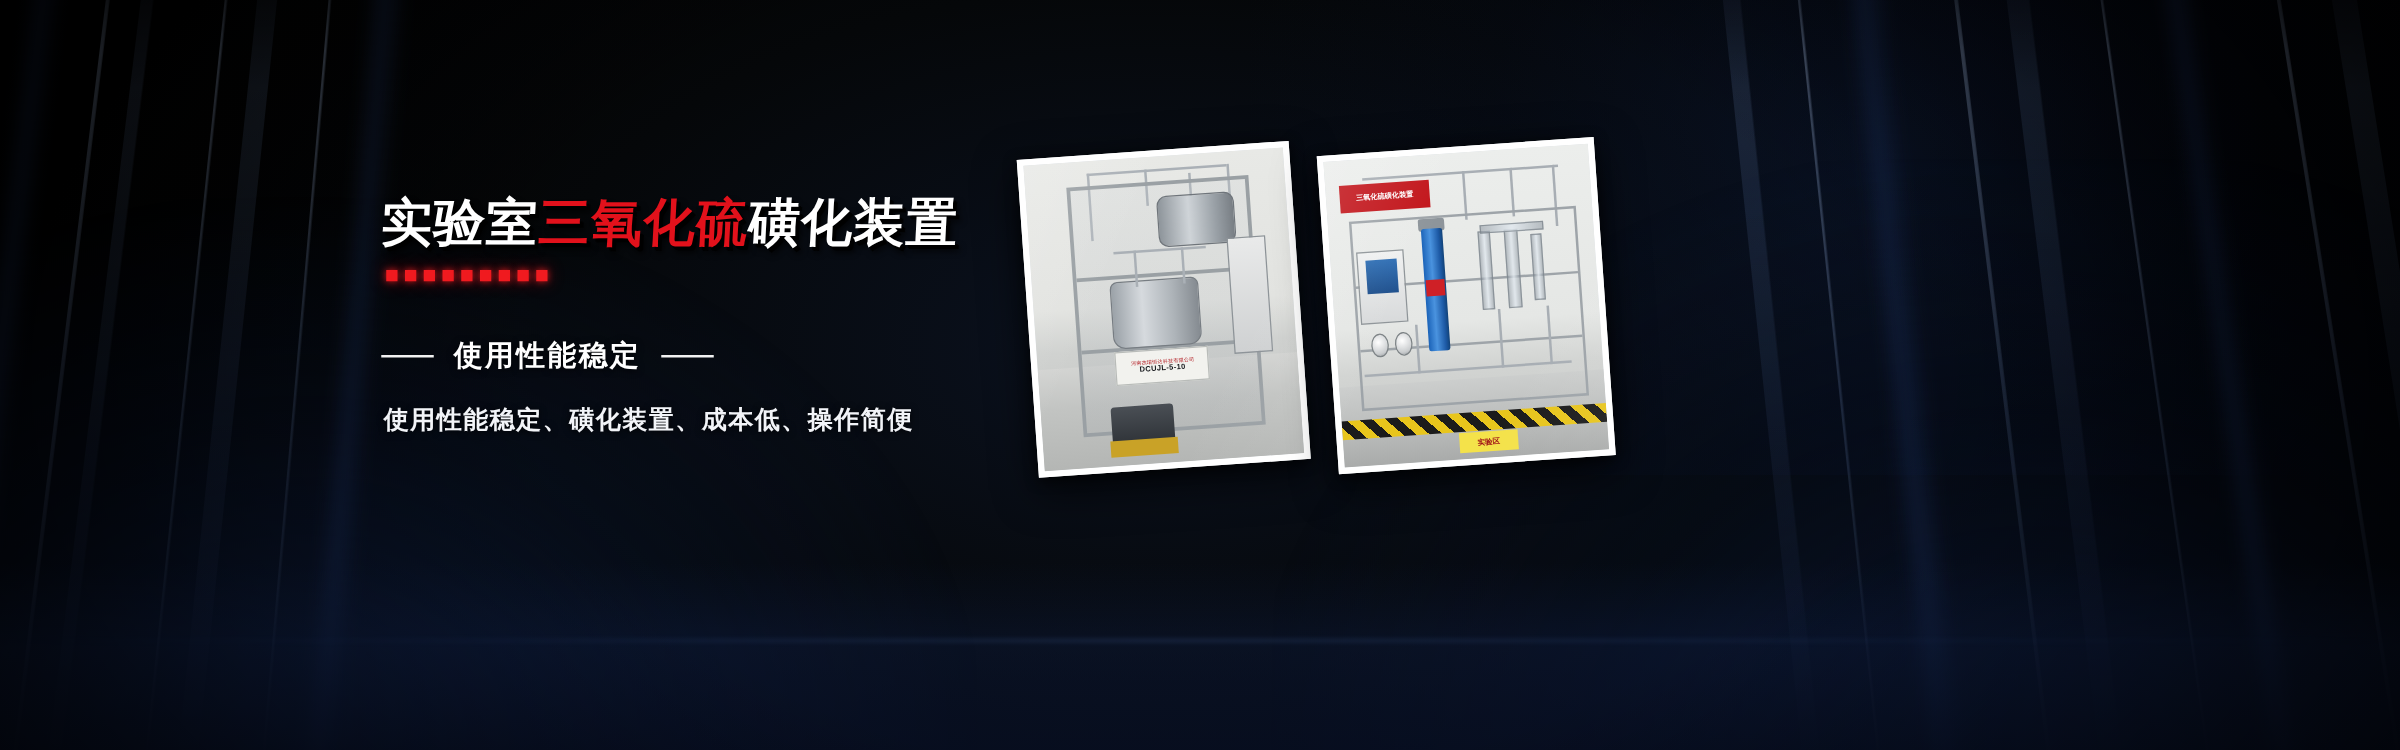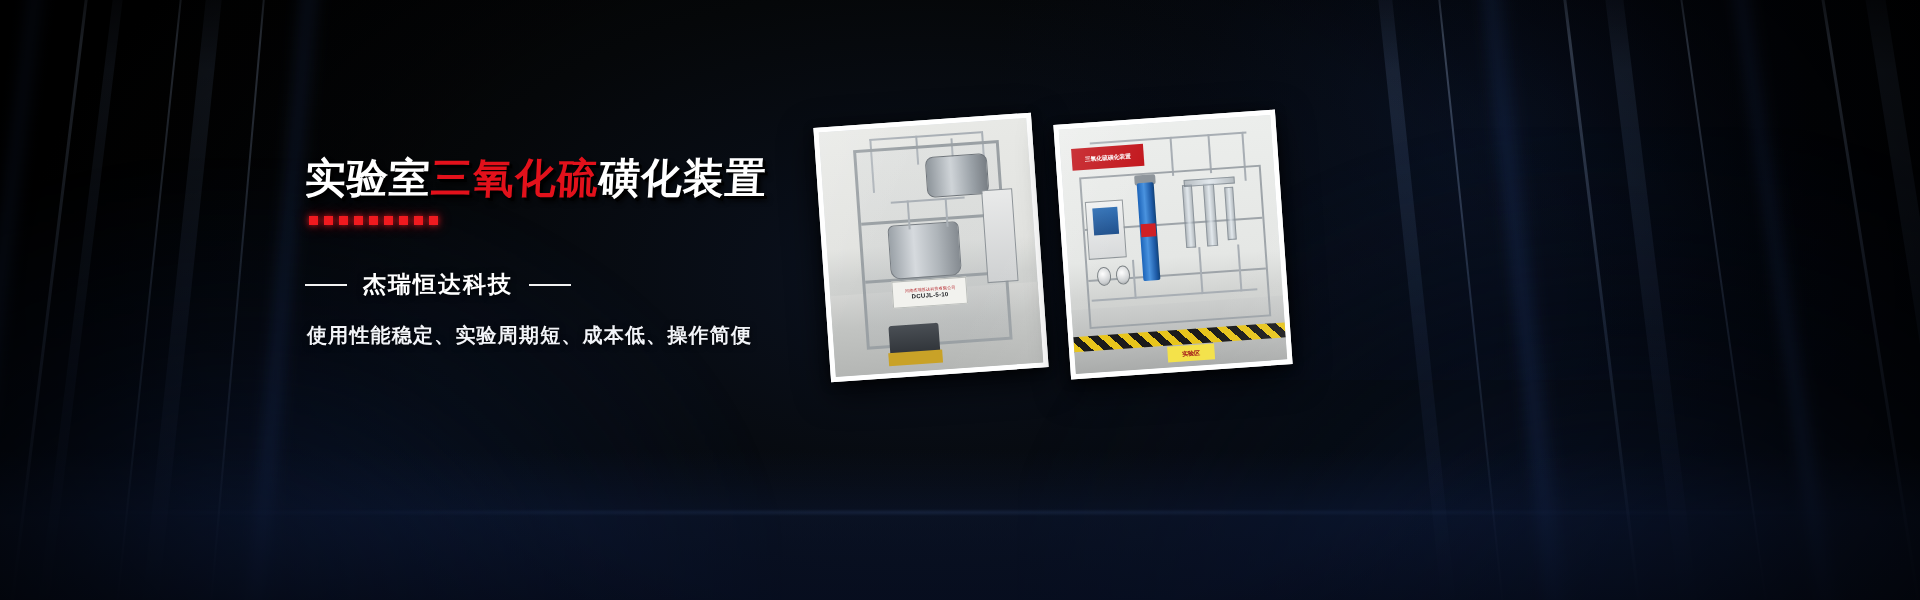--- a/index.html
+++ b/index.html
@@ -342,25 +342,25 @@
       <span class="dot"></span>
       <span class="dot"></span>
       <span class="dot"></span>
       <span class="dot"></span>
       <span class="dot"></span>
       <span class="dot"></span>
     </div>
 
     <div class="tagline">
       <span class="rule"></span>
-      <span>杰瑞恒达科技</span>
+      <span>使用性能稳定</span>
       <span class="rule"></span>
     </div>
 
-    <div class="subtitle">使用性能稳定、实验周期短、成本低、操作简便</div>
+    <div class="subtitle">使用性能稳定、磺化装置、成本低、操作简便</div>
   </div>
 
   <div class="photos">
 
     <div class="photo photo-a">
       <div class="photo-inner">
         <div class="pa-bg"></div>
         <div class="pa-floor"></div>
 
         <div class="pa-pipe" style="left:24%; top:4%;  width:54%; height:2px;"></div>

